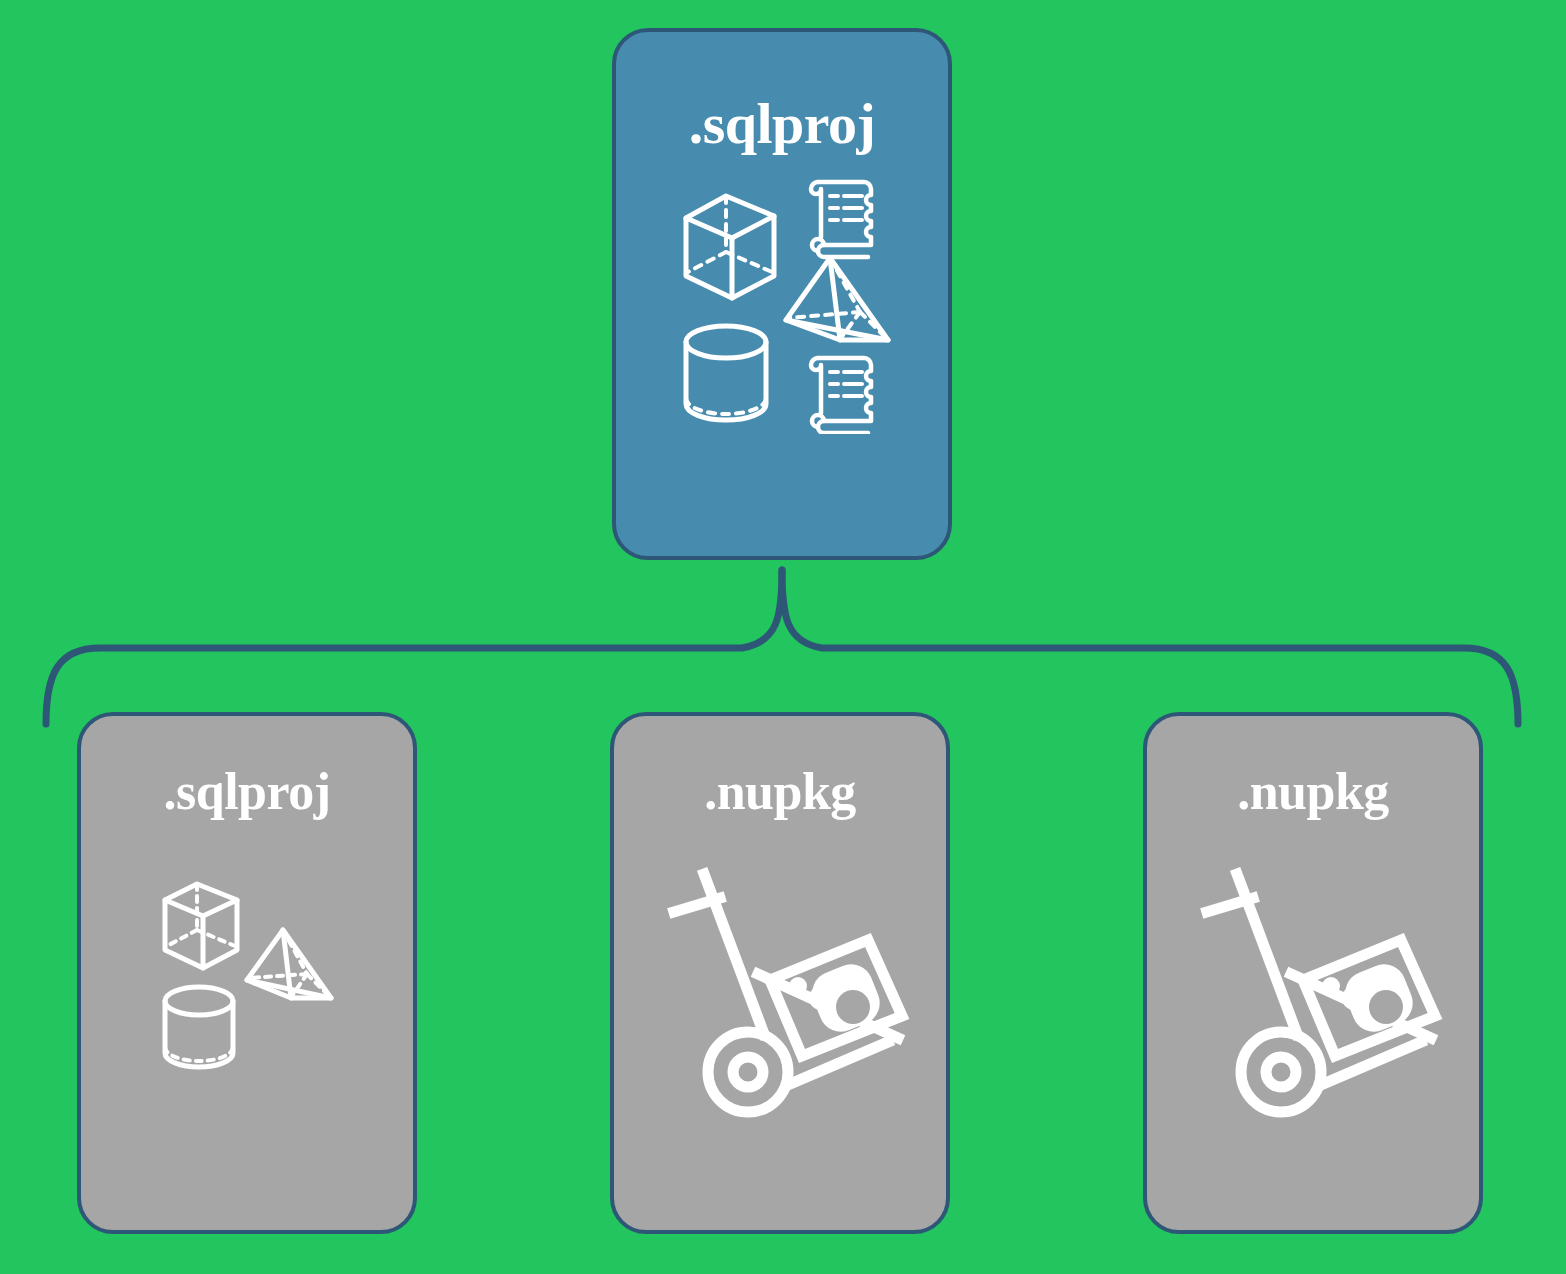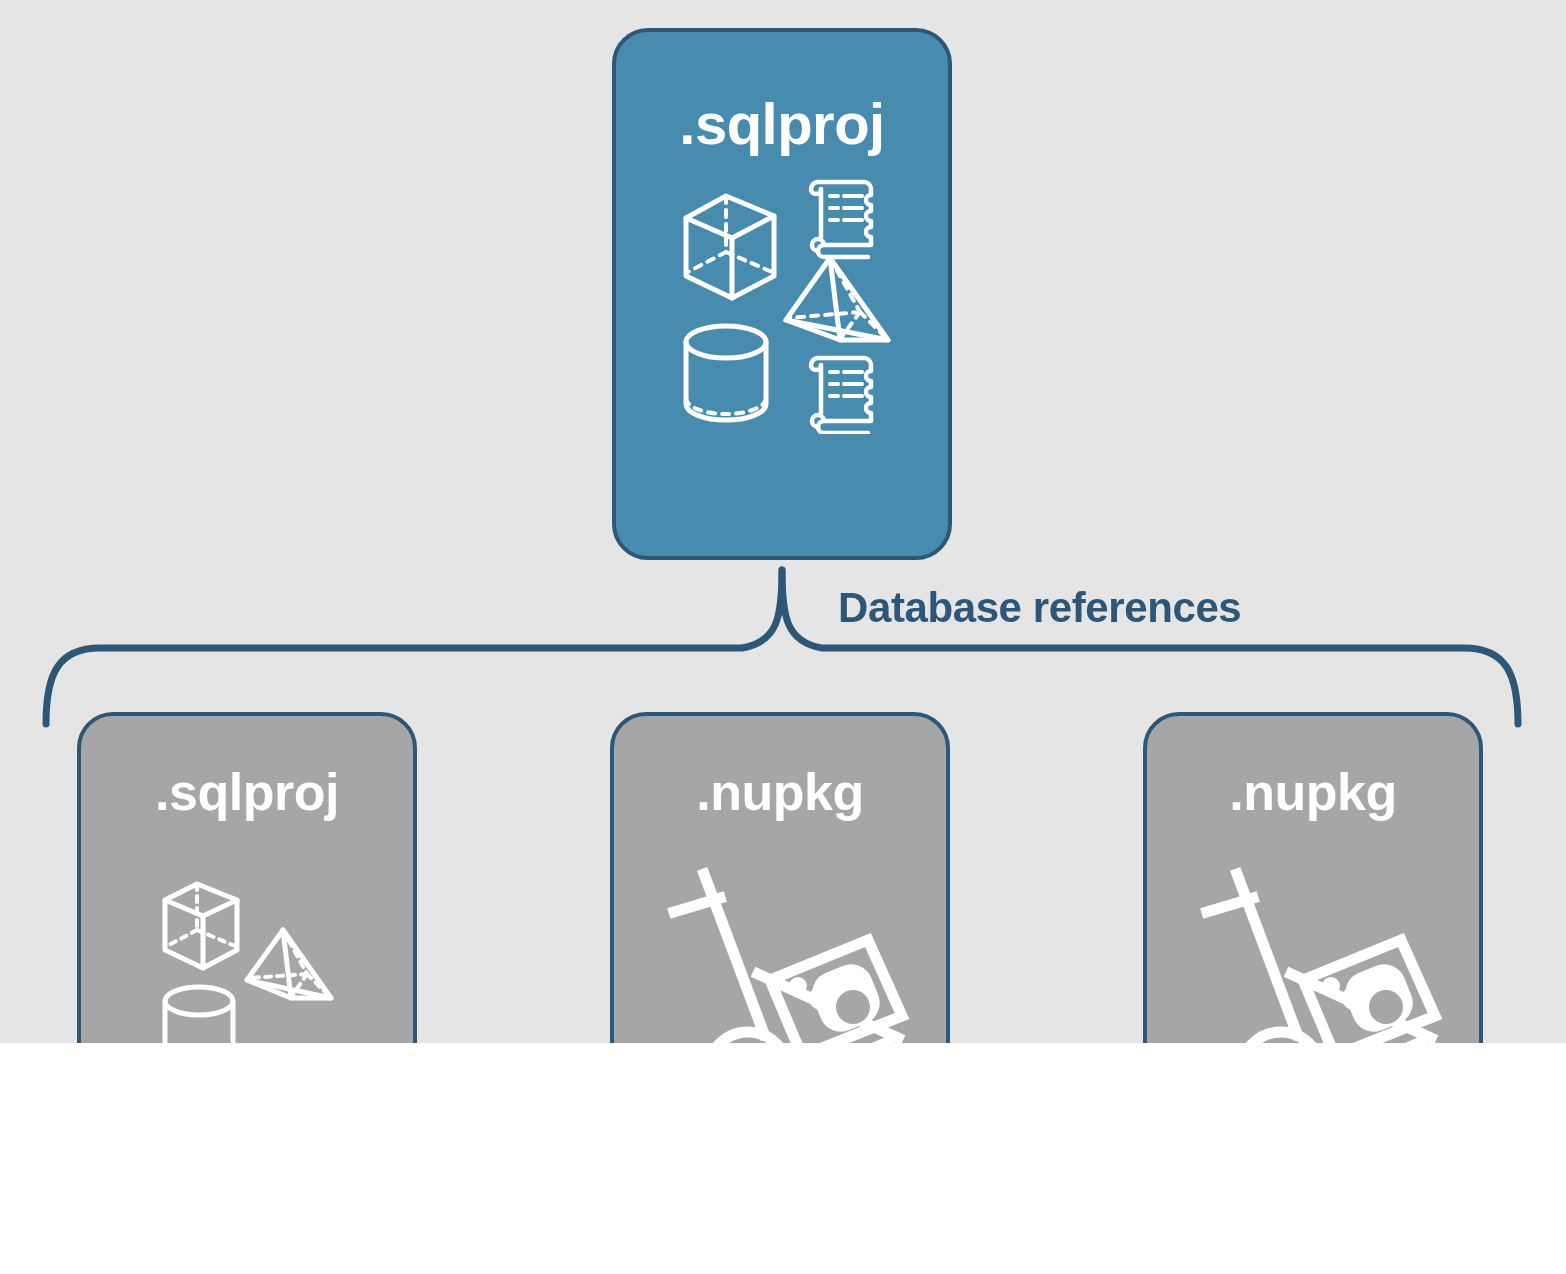--- a/index.html
+++ b/index.html
@@ -6,23 +6,24 @@
     margin: 0;
     padding: 0;
     background: #ffffff;
   }
   body {
     font-family: "Liberation Sans", sans-serif;
   }
   #canvas {
     position: relative;
     width: 1566px;
-    height: 1043px;
-    background: #e5e5e5;
+    height: 1274px;
+    background: #22c55e;
     overflow: hidden;
+    font-family: Liberation Serif, serif;
   }
 
   
   .card {
     position: absolute;
     box-sizing: border-box;
     border: 4px solid #2E5777;
     border-radius: 36px;
   }
   .card.teal   { background: #478CAF; }
@@ -159,21 +160,20 @@
                C 782 70, 778 96, 742 102
                L 100 102
                C 58 102, 46 128, 46 178" fill="none"></path>
       <path d="M782 24
                C 782 70, 786 96, 822 102
                L 1464 102
                C 1506 102, 1518 128, 1518 178" fill="none"></path>
     </svg>
   </div>
 
-  <div id="bracket-label">Database references</div>
 
   <div class="card grey" id="card-sqlproj">
     <div class="card-title">.sqlproj</div>
 
     <div class="icon-cluster" id="icons-sqlproj">
       <svg width="200" height="210" viewBox="0 0 200 210" fill="none" stroke="#ffffff" stroke-width="5" stroke-linecap="round" stroke-linejoin="round">
 
         <g>
           <polygon points="6,34 38,18 78,34 78,84 44,102 6,84" fill="none"></polygon>
           <polyline points="6,34 44,50 78,34" fill="none"></polyline>

